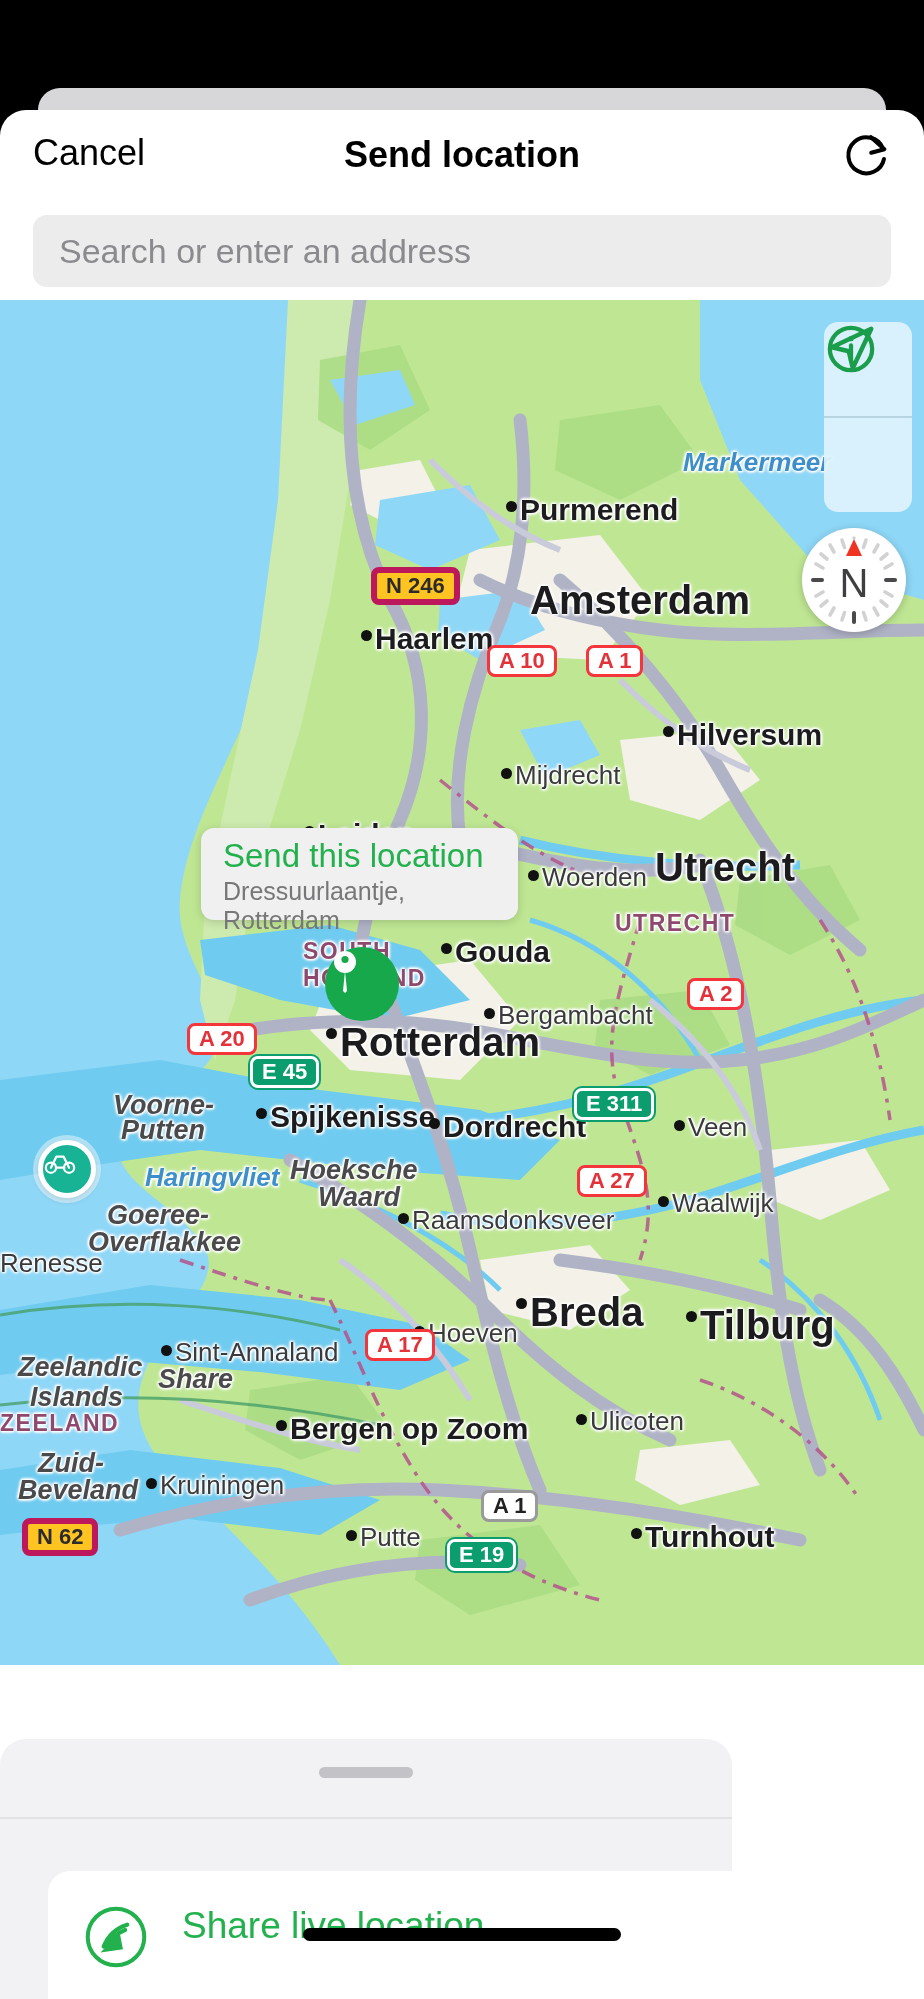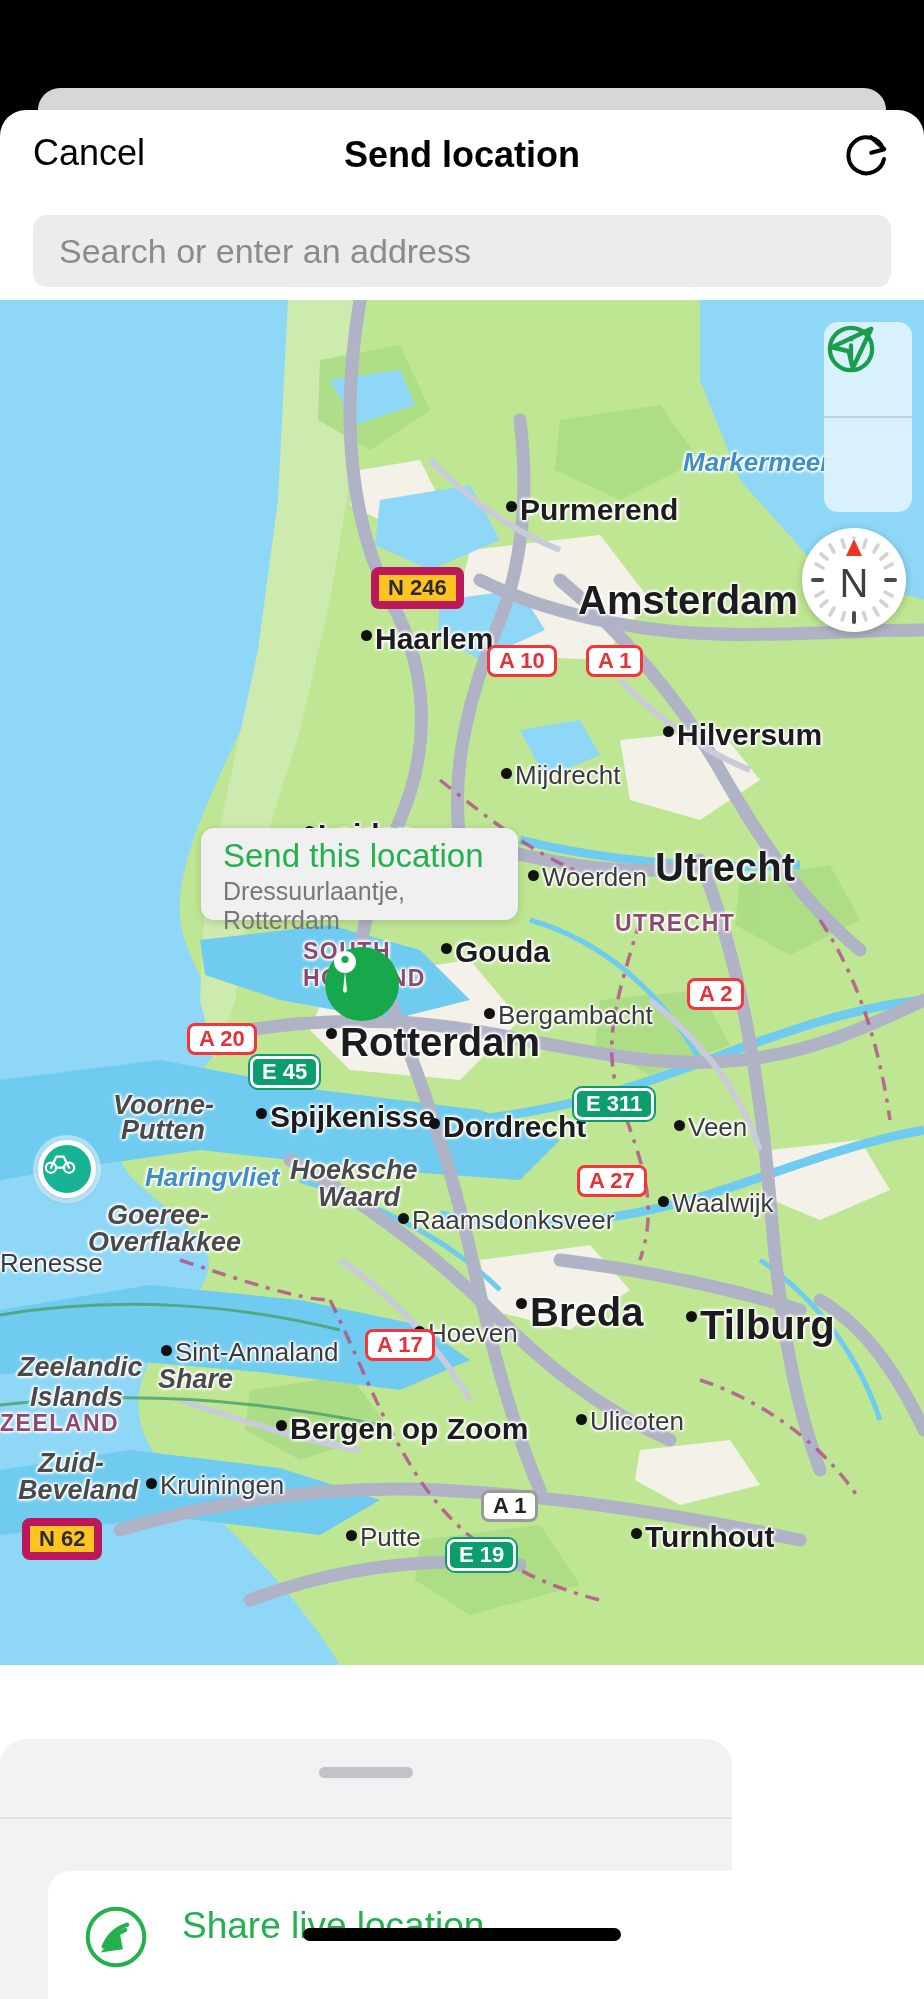--- a/index.html
+++ b/index.html
@@ -60,21 +60,21 @@
   .city.sm{ font-size:26px; color:#3a3a3c; font-weight:400; }
   .region{ font-style:italic; font-weight:700; color:#4a4a4c; font-size:27px; }
   .prov{ font-weight:700; color:#8e4a6e; font-size:23px; letter-spacing:1.5px; }
   .water{ font-style:italic; color:#3d8ec9; font-size:26px; font-weight:600; }
   .dot{ position:absolute; width:11px; height:11px; background:#111; border-radius:50%; }
 
   .shield{ position:absolute; display:inline-flex; align-items:center; justify-content:center;
     font-weight:700; border-radius:8px; padding:2px 9px; font-size:22px; line-height:1; }
   .sh-a{ background:#fff; color:#e2333a; border:3px solid #f4353c; }
   .sh-e{ background:#0c9d6e; color:#fff; border:3px solid #fff; box-shadow:0 0 0 2px #0c9d6e; }
-  .sh-n{ background:#ffc422; color:#2b2b2b; border:8px solid #be185d; }
+  .sh-n{ background:#ffc422; color:#2b2b2b; border:6px solid #be185d; }
   .sh-w{ background:#fff; color:#222; border:3px solid #9a9a9a; }
 
   
   #map-ctrl{ position:absolute; right:12px; top:22px; width:88px; height:190px;
     background:rgba(222,243,252,0.93); border-radius:14px; overflow:hidden;
     display:flex; flex-direction:column; }
   .ctrl-btn{ flex:1; display:flex; align-items:center; justify-content:center; cursor:pointer; }
   #ctrl-div{ height:2px; background:rgba(150,180,195,0.45); }
 
   #compass{ position:absolute; right:18px; top:228px; width:104px; height:104px;
@@ -234,21 +234,21 @@
           <g stroke="#4aa06a" fill="none" stroke-width="3" opacity="0.8">
             <path d="M0,1015 C120,995 240,1005 340,1030"></path>
             <path d="M0,1105 C130,1090 260,1100 380,1125"></path>
           </g>
         </g>
       </svg>
 
       <div id="label-layer">
           <div class="dot" style="left: 506px; top: 201px;"></div>
           <div class="mlabel city mid" style="left: 520px; top: 193px;">Purmerend</div>
-          <div class="mlabel city big" style="left: 530px; top: 278px; margin-left: 48px;">Amsterdam</div>
+          <div class="mlabel city big" style="left: 530px; top: 278px;">Amsterdam</div>
           <div class="dot" style="left: 361px; top: 330px;"></div>
           <div class="mlabel city mid" style="left: 375px; top: 322px;">Haarlem</div>
           <div class="dot" style="left: 663px; top: 426px;"></div>
           <div class="mlabel city mid" style="left: 677px; top: 418px;">Hilversum</div>
           <div class="dot" style="left: 501px; top: 468px;"></div>
           <div class="mlabel city sm" style="left: 515px; top: 460px;">Mijdrecht</div>
           <div class="dot" style="left: 304px; top: 526px;"></div>
           <div class="mlabel city mid" style="left: 318px; top: 518px;">Leiden</div>
           <div class="dot" style="left: 528px; top: 570px;"></div>
           <div class="mlabel city sm" style="left: 542px; top: 562px;">Woerden</div>

